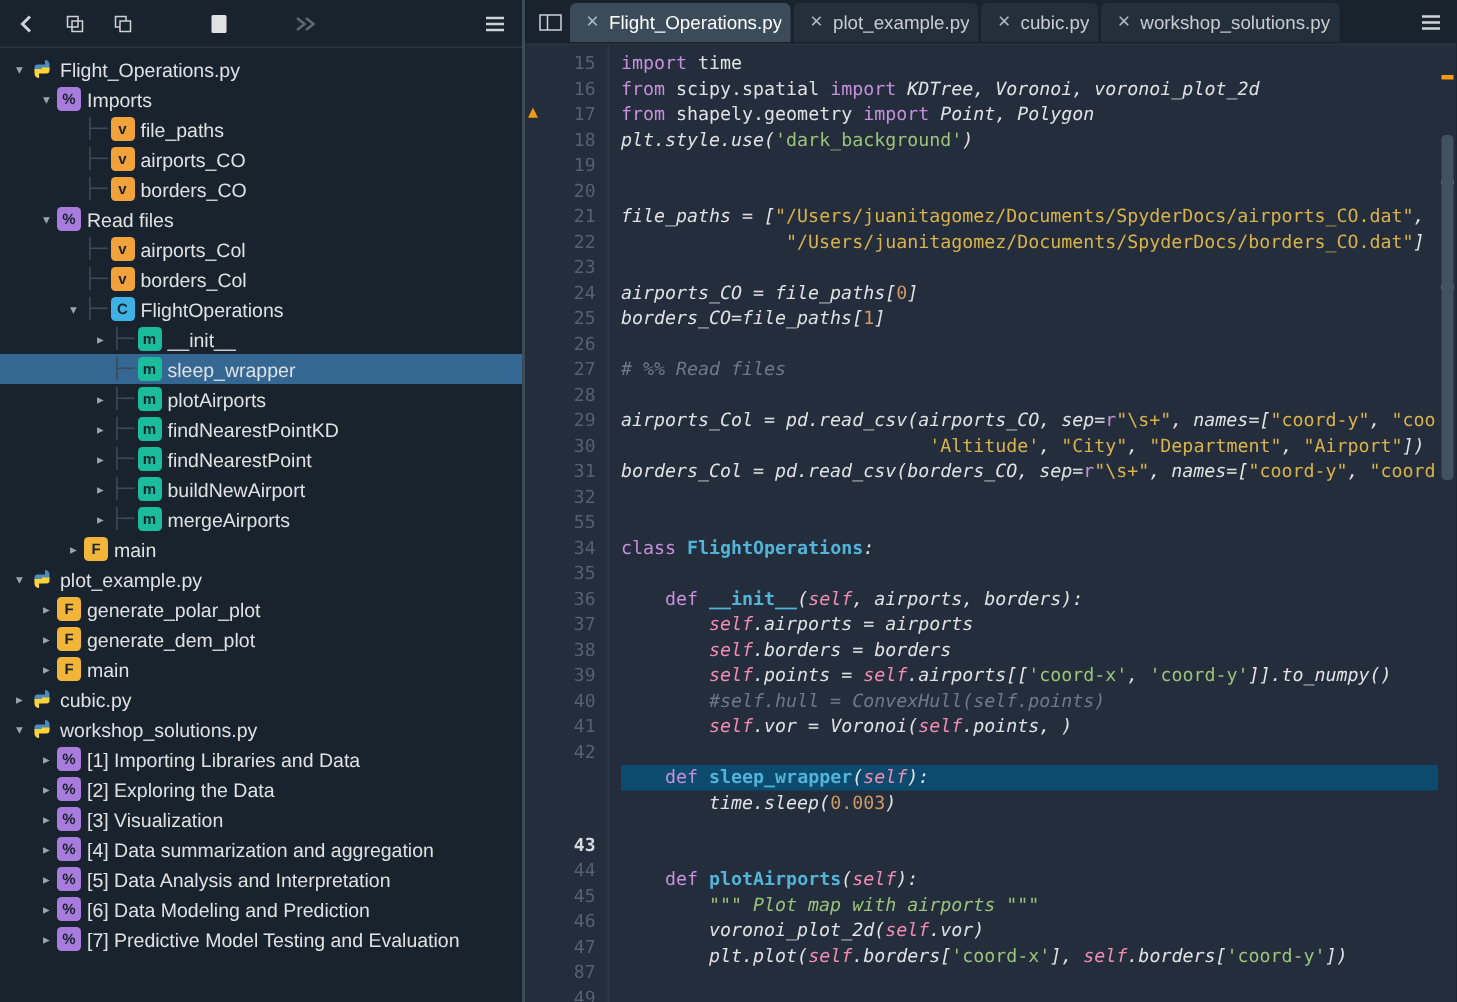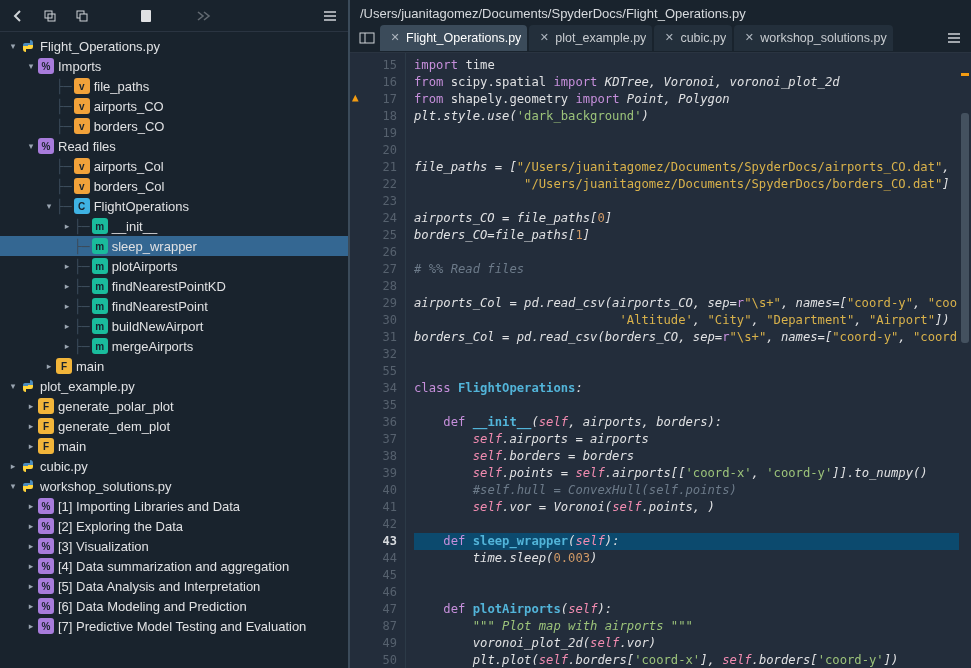--- a/index.html
+++ b/index.html
@@ -160,21 +160,21 @@
   .line-numbers {
     width: 40px;
     background: #232d3b;
     text-align: right;
     padding: 4px 8px 4px 0;
     color: #56616e;
     line-height: 17px;
     user-select: none;
     border-right: 1px solid #2c3a47;
   }
-  .line-numbers .current { color: #d7dade; font-weight: bold; }
+  .line-numbers .current { color: #d7dade; font-weight: bold; margin-top: 45px; }
   .code-body {
     flex: 1;
     overflow: hidden;
     padding: 4px 0 4px 8px;
     line-height: 17px;
     white-space: pre;
     font-size: 12.2px;
     position: relative;
   }
   .code-line { height: 17px; }
@@ -465,21 +465,20 @@
         <div class="tree-row">
           <span class="tree-indent" style="width:20px"></span>
           <span class="tree-twisty">▸</span>
           <span class="tree-icon ico-section">%</span>
           <span class="tree-label">[7] Predictive Model Testing and Evaluation</span>
         </div>
       </div>
   </div>
 
   <div class="editor-pane">
-    <div class="path-bar">/Users/juanitagomez/Documents/SpyderDocs/Flight_Operations.py</div>
 
     <div class="tab-bar">
       <div class="tabbar-btn">
         <svg width="16" height="12" viewBox="0 0 16 12">
             <rect x="1" y="1" width="14" height="10" stroke="#cfd3d7" fill="none"></rect>
             <line x1="6" y1="1" x2="6" y2="11" stroke="#cfd3d7"></line>
           </svg>
       </div>
       <div id="tabs-host" style="display:flex; flex:1; overflow:hidden;">
           <div class="tab active">

